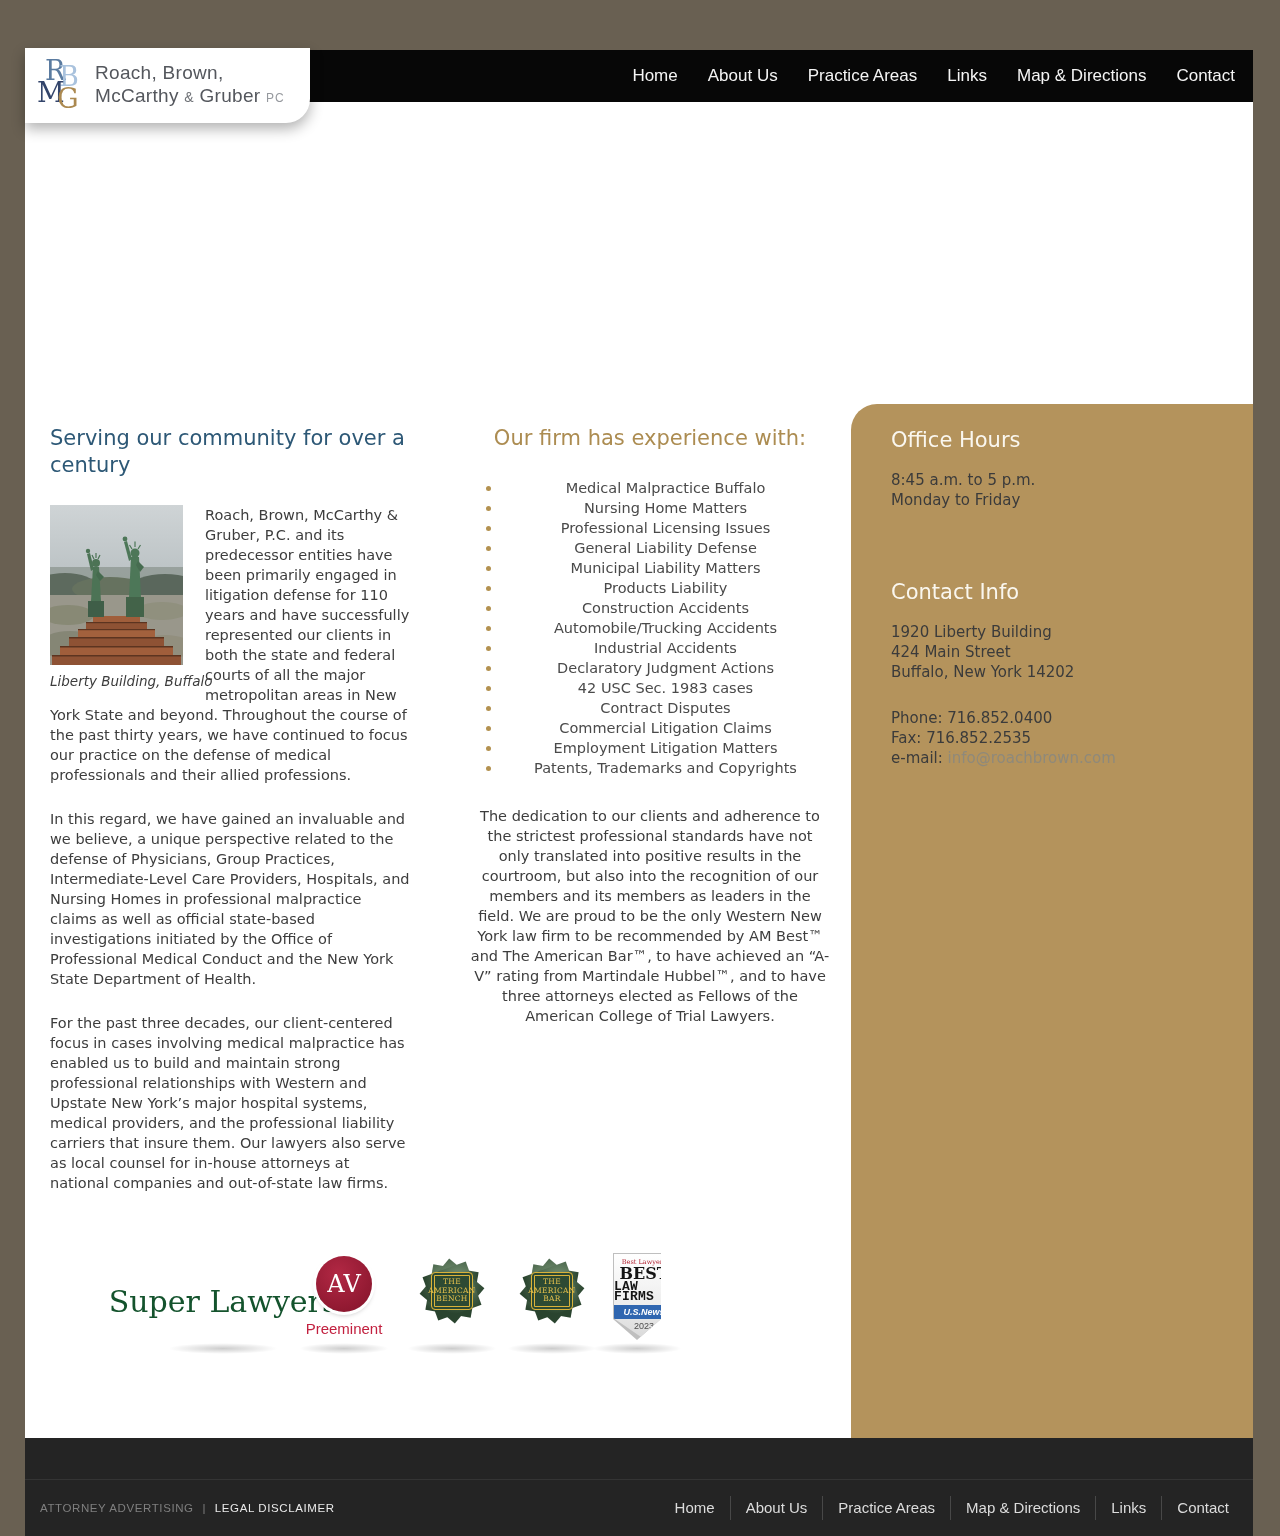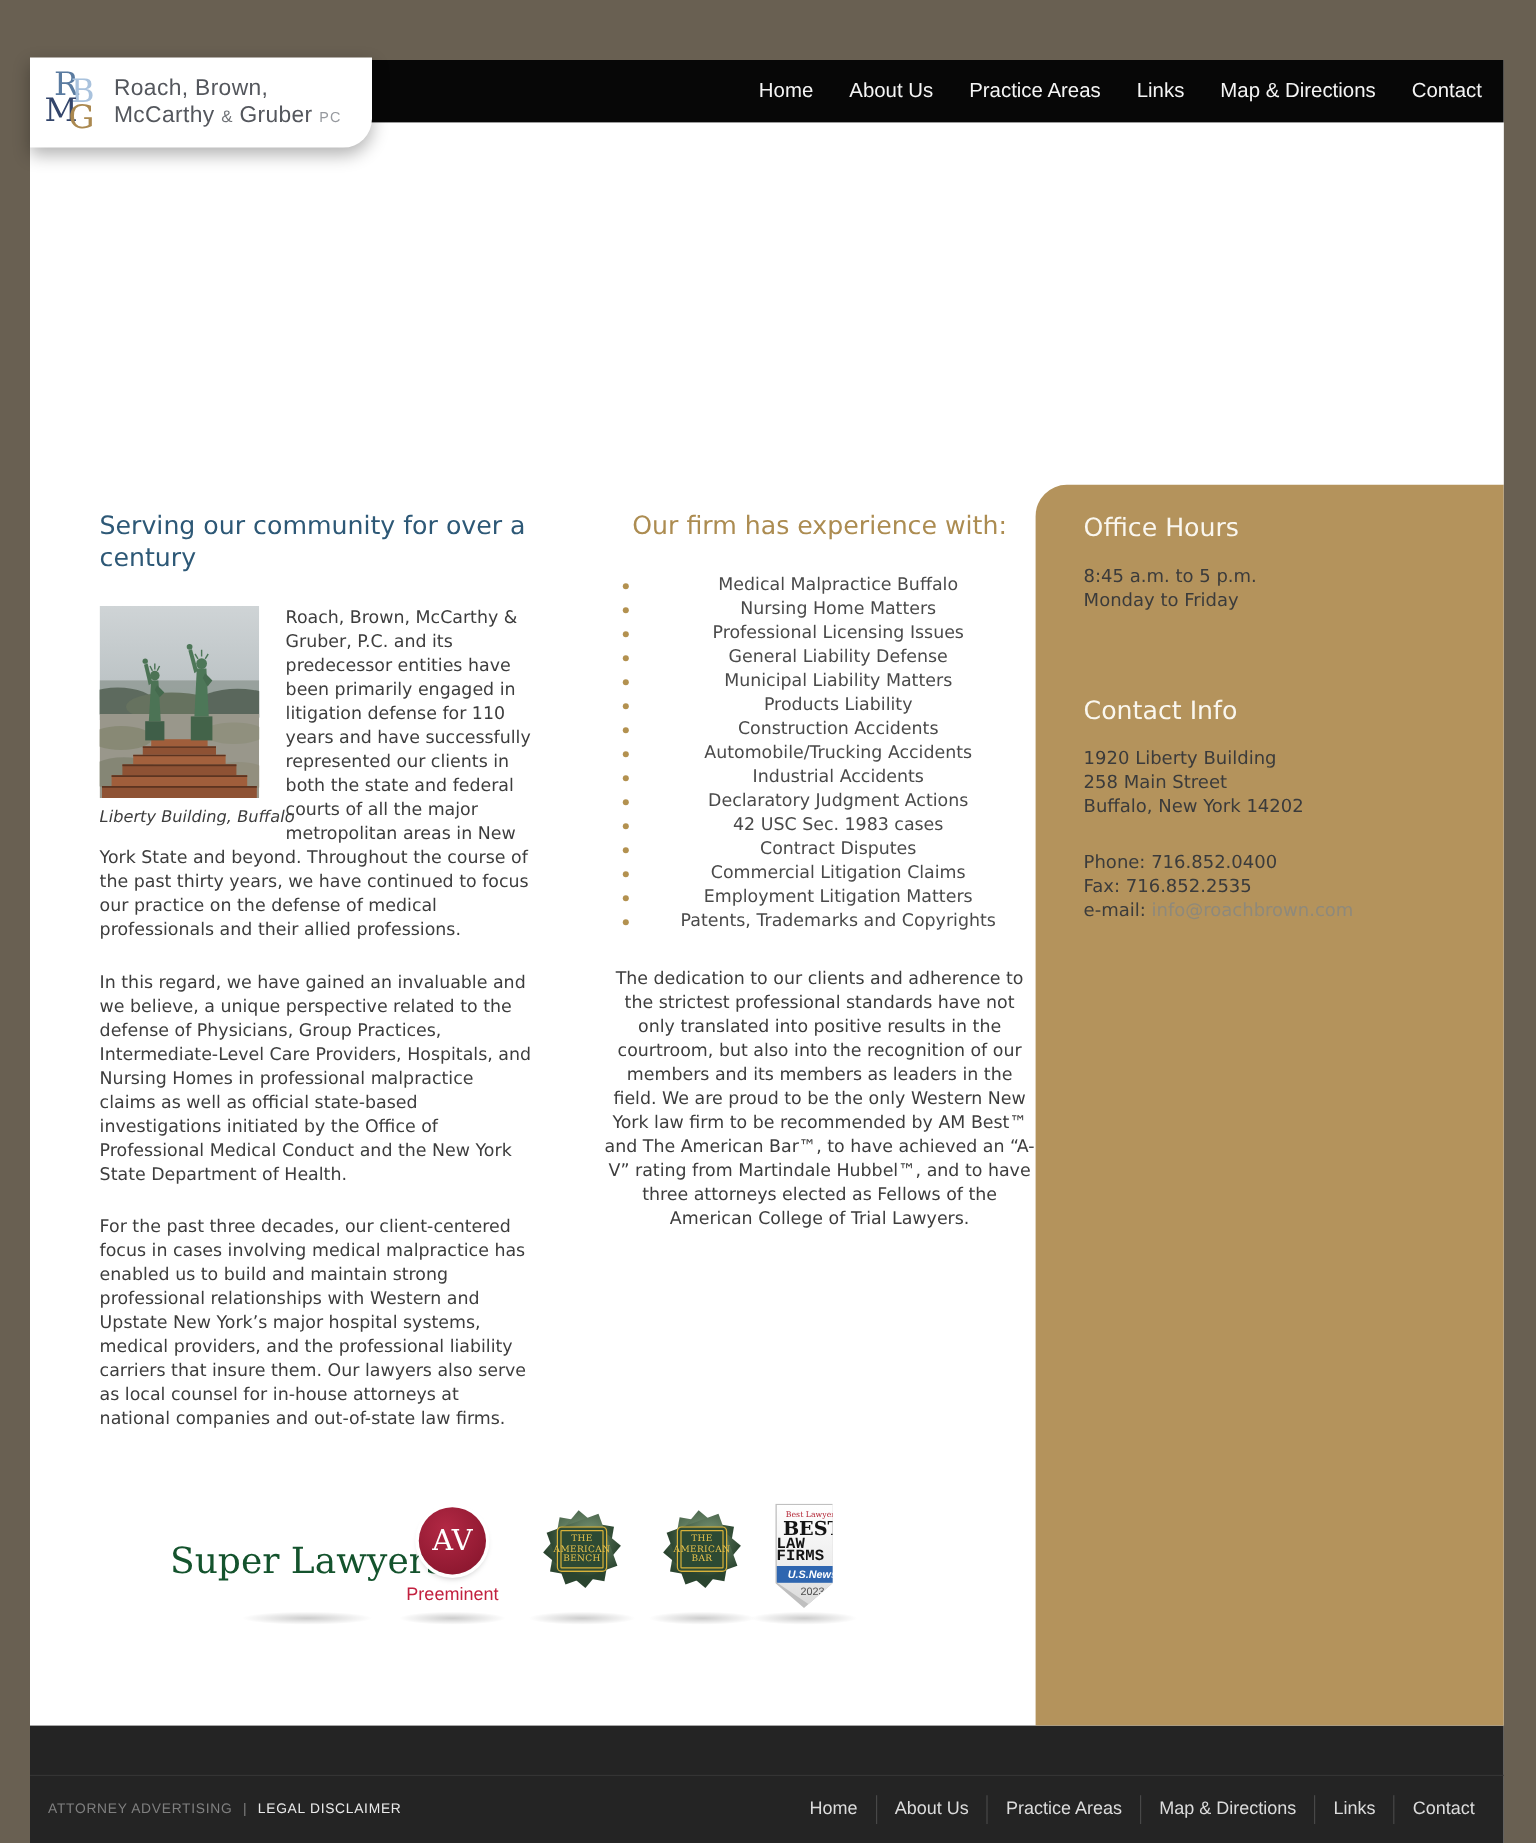--- a/index.html
+++ b/index.html
@@ -50,21 +50,21 @@
     font-family:"Liberation Sans", sans-serif;
     font-size:19px; line-height:23px; letter-spacing:0.3px;
   }
   .firm-name .amp { font-size:14px; color:#6e7176; }
   .firm-name .suffix { font-size:12px; color:#96999e; letter-spacing:1px; }
 
   
   .hero-banner { height:302px; background:#ffffff; }
 
   
-  .main { display:flex; min-height:1034px; align-items:stretch;padding-left:33px; }
+  .main { display:flex; min-height:1034px; align-items:stretch; }
   .main-left { width:826px; position:relative; }
   .columns { display:flex; padding-top:21px; }
   .col-left  { margin-left:25px; width:360px; }
   .col-mid   { margin-left:60px; width:360px;text-align:center; }
 
   h2.section-heading {
     font-size:21px; line-height:27px; font-weight:normal;
     margin-bottom:26px;
     font-family:"DejaVu Sans", sans-serif;
   }
@@ -382,21 +382,21 @@
       <section class="sb-block-hours">
         <h2 class="heading-white">Office Hours</h2>
         <div class="sb-line">8:45 a.m. to 5 p.m.</div>
         <div class="sb-line">Monday to Friday</div>
       </section>
 
       <section>
         <h2 class="heading-white sb-contact-heading">Contact Info</h2>
         <div class="sb-address">
           <div class="sb-line">1920 Liberty Building</div>
-          <div class="sb-line">258 Main Street</div>
+          <div class="sb-line">424 Main Street</div>
           <div class="sb-line">Buffalo, New York 14202</div>
         </div>
         <div class="sb-line">Phone: 716.852.0400</div>
         <div class="sb-line">Fax: 716.852.2535</div>
         <div class="sb-line">
           <span>e-mail: </span><a class="email-link">info@roachbrown.com</a>
         </div>
       </section>
     </aside>
   </div>

